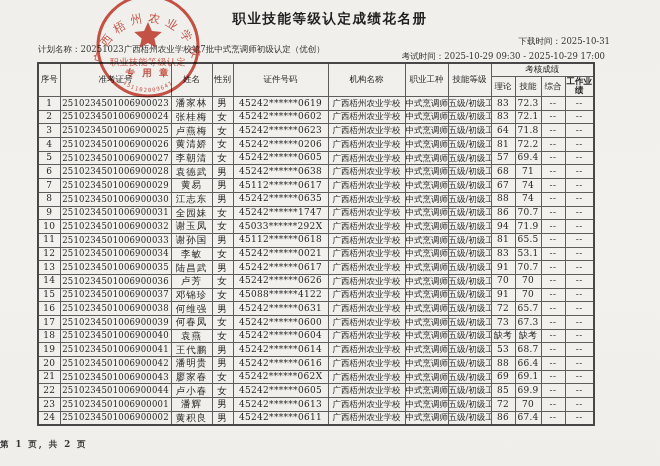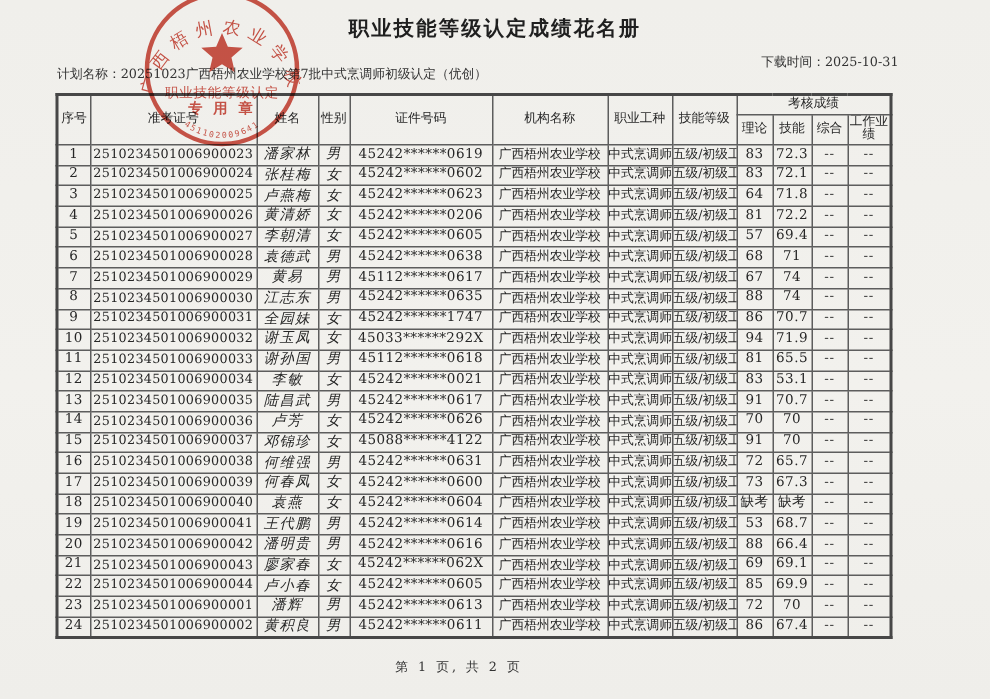--- a/index.html
+++ b/index.html
@@ -10,64 +10,65 @@
     font-family:"DejaVu Serif","Liberation Serif",serif;
     color:#2b2b2b;
   }
   .doc-title {
     position:absolute; top:10px; left:0; width:660px; text-align:center;
     font-size:13.5px; font-weight:bold; letter-spacing:1.5px; color:#1f1f1f;
   }
   .meta { position:absolute; font-size:8.5px; white-space:nowrap; color:#333; }
   .meta-plan-name { left:38px; top:44px; }
   .meta-plan-code { left:38px; top:44px; }
-  .meta-download  { right:61px; top:36px; }
+  .meta-download  { right:50px; top:36px; }
   .meta-exam      { right:55px; top:51px; }
 
   .roster { position:absolute; left:37px; top:62px; }
   table {
     border-collapse:collapse; table-layout:fixed; width:556px;
     background:transparent;
   }
   th, td {
     border:1px solid #5d5d5d; padding:0; text-align:center; vertical-align:middle;
     font-weight:normal; font-size:8.5px; line-height:1.08; color:#262626;
     overflow:hidden; white-space:nowrap;
   }
   table { border:2px solid #474747; }
   thead tr.h1 { height:13px; }
   thead tr.h2 { height:19px; }
   tbody tr { height:13.7px; }
-  th.wrap { white-space:normal; line-height:1.15; }
-  .c-name { font-size:9.5px; letter-spacing:1px;font-style:italic; }
+  th.wrap { white-space:normal; line-height:1.15;font-weight:bold; }
+  .c-name { font-size:9.5px; letter-spacing:1px; }
   .c-num  { font-size:9px; letter-spacing:0.3px; font-family:"DejaVu Serif","Liberation Serif",serif; }
   .c-adm  { font-size:8.5px; letter-spacing:0.2px; }
   .c-cjk  { font-size:8.5px; }
   .c-dash { letter-spacing:0.5px; color:#3a3a3a; }
   .footer {
-    position:absolute; top:439px; left:0; width:612px; text-align:center;
-    font-size:8.5px; letter-spacing:2px; color:#333;
+    position:absolute; top:439px; left:0; width:612px; text-align:left;
+    font-size:8.5px; letter-spacing:2px; color:#333;font-weight:bold;
   }
   .stamp {
     position:absolute; left:86px; top:-8px; color:#c8392b; opacity:0.85;
     mix-blend-mode:multiply; pointer-events:none;
   }
 </style>
 </head>
 <body>
 
 <div class="sheet">
 
   <div class="doc-title">职业技能等级认定成绩花名册</div>
 
   <div class="meta meta-plan-name"><span>计划名称：</span><span>20251023广西梧州农业学校第7批中式烹调师初级认定（优创）</span></div>
 
   <div class="meta meta-download"><span>下载时间：</span><span>2025-10-31</span></div>
 
 
+  <div class="meta meta-exam"><span>考试时间：</span><span>2025-10-29 09:30 - 2025-10-29 17:00</span></div>
 
   <div class="roster">
     <table>
       <colgroup>
         <col style="width:22px">
           <col style="width:111px">
           <col style="width:41px">
         <col style="width:21px">
           <col style="width:95px">
           <col style="width:77px">

